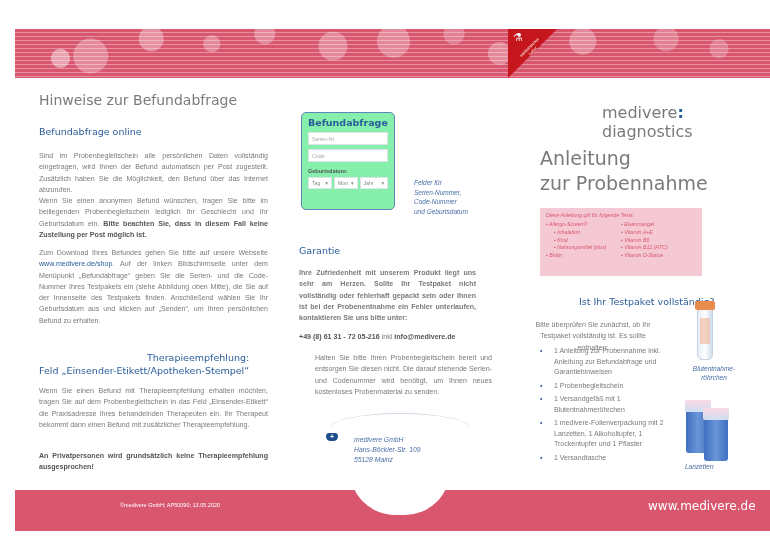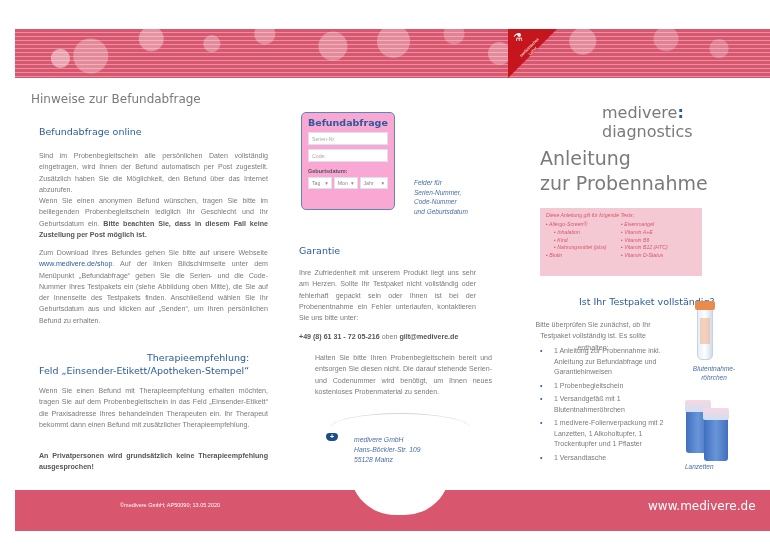--- a/index.html
+++ b/index.html
@@ -24,29 +24,29 @@
       radial-gradient(circle at 93% 40%, rgba(255,255,255,0.25) 0 9px, transparent 10px),
       repeating-linear-gradient(to bottom, transparent 0 3px, rgba(255,255,255,0.35) 3px 4px);
   }
   .badge {
     position: absolute; left: 508px; top: 29px; width: 0; height: 0;
     border-top: 49px solid #c4161c; border-right: 49px solid transparent;
   }
   .badge-flask { position: absolute; left: 513px; top: 31px; color: #fff; font-size: 11px; }
   .badge-text { position: absolute; left: 516px; top: 44px; color: #fff; font-size: 4px; transform: rotate(-45deg); width: 30px; line-height: 5px; text-align: center; }
 
-  .h1 { position: absolute; left: 31px; top: 92px; font-size: 12px; color: #7a7a7a; font-family: "DejaVu Sans", sans-serif; }
+  .h1 { position: absolute; left: 39px; top: 92px; font-size: 14px; color: #7a7a7a; font-family: "DejaVu Sans", sans-serif; }
   .h2 { position: absolute; font-family: "DejaVu Sans", sans-serif; color: #2a5d9a; font-size: 9.5px; }
   .p { position: absolute; font-size: 7.1px; line-height: 11.3px; color: #7a7a7a; text-align: justify; }
   .p b { color: #555; }
   .link { color: #2a5d9a; }
 
   .form-box {
     position: absolute; left: 301px; top: 112px; width: 94px; height: 98px;
-    border: 1px solid #5f86b8; border-radius: 5px; background: #f9a8d4; padding: 4px 6px;
+    border: 1px solid #5f86b8; border-radius: 5px; background: #86efac; padding: 4px 6px;
   }
   .form-title { font-family: "DejaVu Sans", sans-serif; font-size: 9.5px; font-weight: bold; color: #2a5d9a; }
   .form-input { background: #fff; border: 1px solid #dde3ea; height: 13px; margin-top: 4px; font-size: 5.2px; color: #aaa; padding: 3px 3px; }
   .form-label { font-size: 5.5px; font-weight: bold; color: #555; margin-top: 6px; }
   .selects { display: flex; gap: 2px; margin-top: 3px; }
   .sel { background: #fff; border: 1px solid #dde3ea; height: 12px; font-size: 5.2px; color: #888; padding: 2px 3px; flex: 1; display: flex; justify-content: space-between; }
   .sel:last-child { flex: 1.3; }
   .form-note { position: absolute; left: 414px; top: 178px; font-size: 6.5px; line-height: 9.5px; color: #4a6ea6; font-style: italic; }
 
   .logo { position: absolute; left: 602px; top: 103px; font-size: 16px; color: #7a7a7a; font-family: "DejaVu Sans", sans-serif; }
@@ -122,22 +122,22 @@
   </div>
 </div>
 <div class="form-note">
   <div>Felder für</div>
   <div>Serien-Nummer,</div>
   <div>Code-Nummer</div>
   <div>und Geburtsdatum</div>
 </div>
 
 <div class="h2" style="left:299px; top:245px;">Garantie</div>
-<div class="p" style="left:299px; top:268px; width:177px;">Ihre Zufriedenheit mit unserem Produkt liegt uns sehr am Herzen. Sollte Ihr Testpaket nicht vollständig oder fehlerhaft gepackt sein oder Ihnen ist bei der Probenentnahme ein Fehler unterlaufen, kontaktieren Sie uns bitte unter:</div>
-<div class="p" style="left:299px; top:332px; width:190px;"><b>+49 (8) 61 31 - 72 05-216</b><span> oben </span><b>gilt@medivere.de</b></div>
+<div class="p" style="left:299px; top:268px; width:177px;font-weight:bold;">Ihre Zufriedenheit mit unserem Produkt liegt uns sehr am Herzen. Sollte Ihr Testpaket nicht vollständig oder fehlerhaft gepackt sein oder Ihnen ist bei der Probenentnahme ein Fehler unterlaufen, kontaktieren Sie uns bitte unter:</div>
+<div class="p" style="left:299px; top:332px; width:190px;"><b>+49 (8) 61 31 - 72 05-216</b><span> inkl </span><b>info@medivere.de</b></div>
 <div class="p" style="left:299px; top:353px; width:177px;margin-left:16px;">Halten Sie bitte Ihren Probenbegleitschein bereit und entsorgen Sie diesen nicht. Die darauf stehende Serien- und Codenummer wird benötigt, um Ihnen neues kostenloses Probenmaterial zu senden.</div>
 
 <div class="address-curve"></div>
 <div class="address-icon">+</div>
 <div class="address">
   <div>medivere GmbH</div>
   <div>Hans-Böckler-Str. 109</div>
   <div>55128 Mainz</div>
   <div style="margin-top:8px;">Telefon: 06131 7205-216</div>
 </div>

